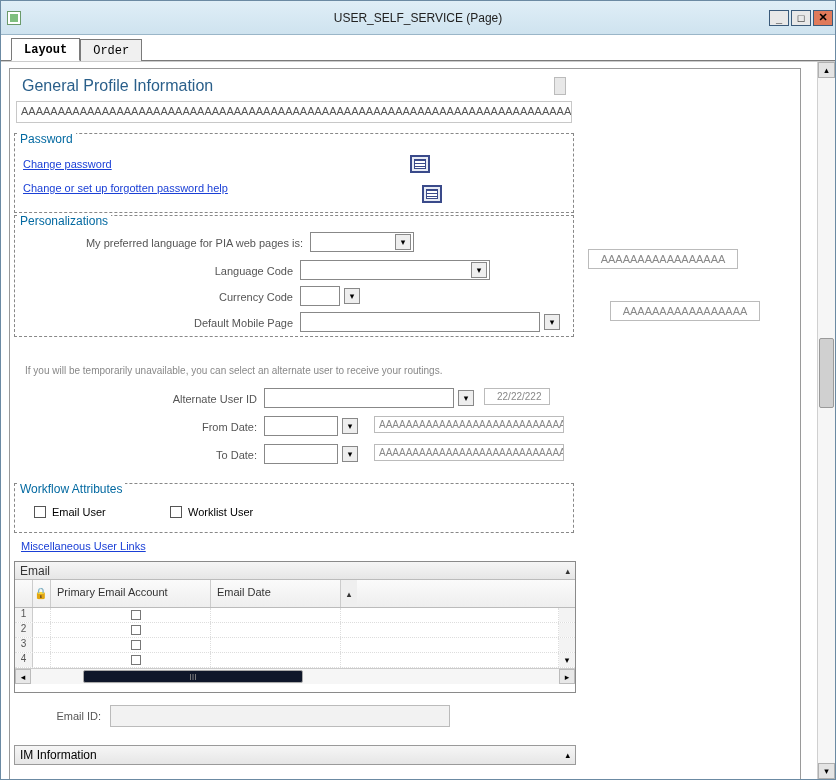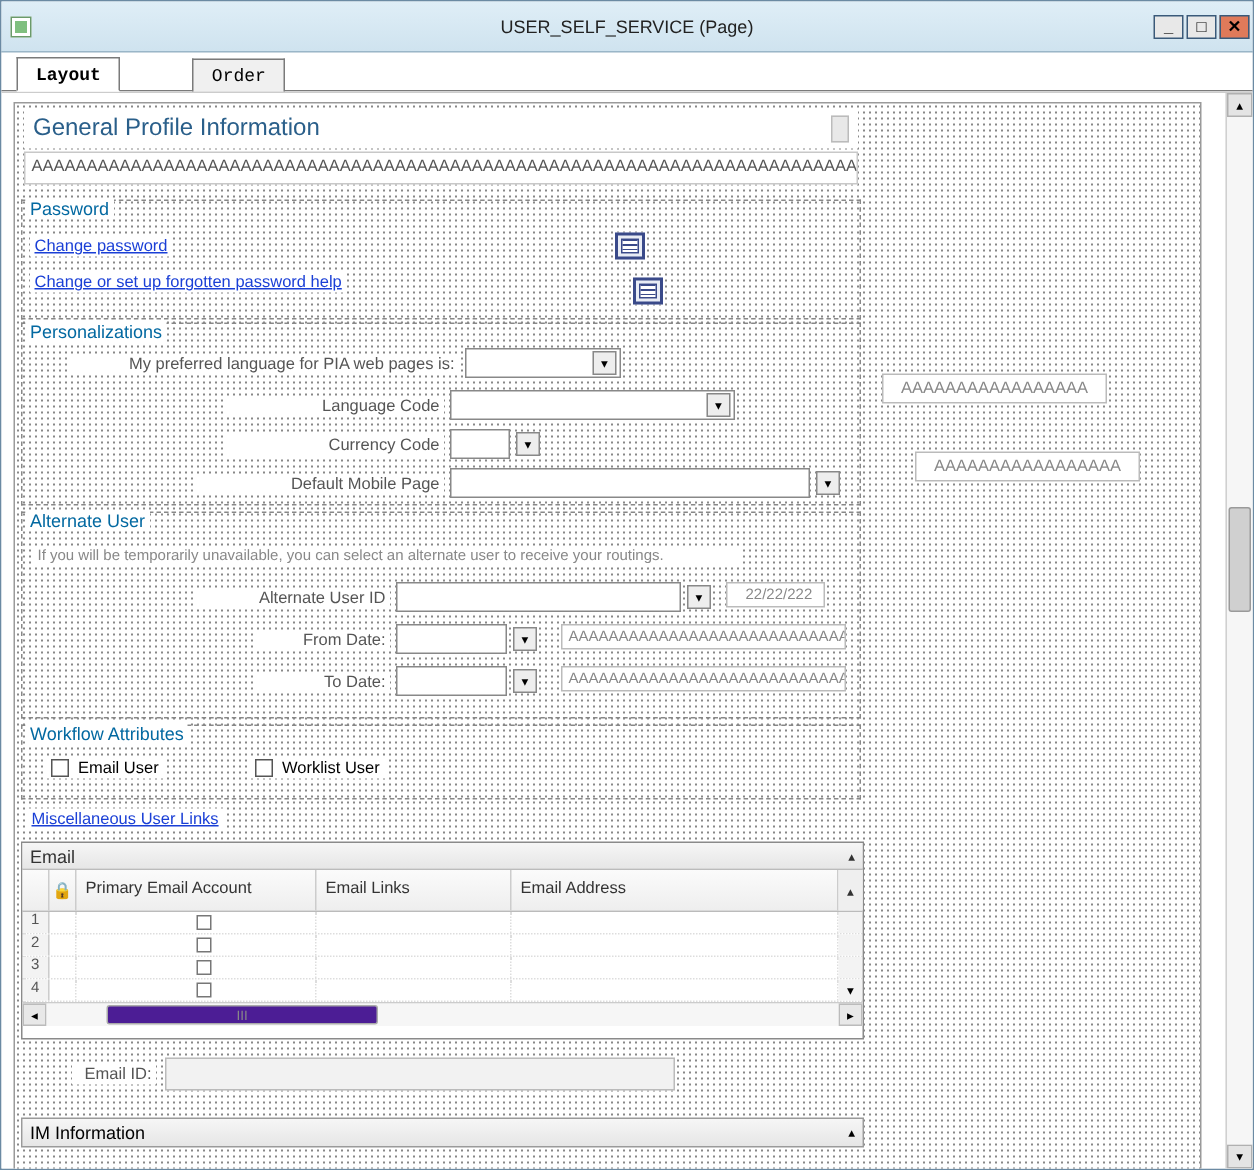--- a/index.html
+++ b/index.html
@@ -86,21 +86,20 @@
     font-size:12px;
   }
   .tab.active {
     font-weight: bold;
     background: #fff;
     border-bottom: 1px solid #fff;
     z-index:2;
   }
   .tab.inactive {
     background: #f0f0f0;
-    margin-left: 48px;
   }
   .body-area {
     flex:1;
     display:flex;
     background:#fff;
     border-top:1px solid #ccc;
     overflow:hidden;
   }
   .canvas-wrap {
     flex:1;
@@ -238,21 +237,21 @@
   .gc.lock { width:18px; }
   .gc.primary { width:160px; display:flex; align-items:center; padding-left:80px; }
   .gc.etype { width:130px; }
   .gc.eaddr { flex:1; }
   .gc.scrollcol { width:16px; background:#f3f3f3; border-right:none; }
   .grid-hscroll {
     height:16px; display:flex; background:#f0f0f0; border-top:1px solid #ccc;
   }
   .hsa { width:16px;border:1px solid #bbb;background:#e8e8e8;display:flex;align-items:center;justify-content:center;font-size:9px; cursor:pointer;}
   .hst { flex:1; position:relative; background:#f6f6f6; }
-  .hsthumb { position:absolute; left:40px; width:181px; top:1px; bottom:1px; background:#4c1d95;border:1px solid #aaa;border-radius:2px; display:flex;align-items:center;justify-content:center;color:#888;font-size:9px;}
+  .hsthumb { position:absolute; left:52px; width:220px; top:1px; bottom:1px; background:#0f172a;border:1px solid #aaa;border-radius:2px; display:flex;align-items:center;justify-content:center;color:#888;font-size:9px;}
 
   
   .emailid-label { left:38px; top:640px; }
   .emailid-field { left:100px; top:636px; width:340px; height:22px; background:#f2f2f2; border:1px solid #bbb; }
 
   
   .im-section {
     left:4px; top:676px; width:562px; height:20px;
     background:linear-gradient(#f6f6f6,#e6e6e6);
     border:1px solid #9a9a9a;
@@ -321,23 +320,20 @@
         <div class="el label" style="left:140px;top:221px;width:146px;">Currency Code</div>
         <div class="el textfield" style="left:290px;top:217px;width:40px;"></div>
         <div class="el lookup-btn" style="left:334px;top:219px;">▾</div>
         <div class="el label" style="left:120px;top:247px;width:166px;">Default Mobile Page</div>
         <div class="el textfield" style="left:290px;top:243px;width:240px;"></div>
         <div class="el lookup-btn" style="left:534px;top:245px;">▾</div>
 
         <div class="el side-aaa" style="left:578px;top:180px;width:150px;">AAAAAAAAAAAAAAAAA</div>
         <div class="el side-aaa" style="left:600px;top:232px;width:150px;">AAAAAAAAAAAAAAAAA</div>
 
-        <div class="el group-frame grp-alt">
-          <div class="group-title">Alternate User</div>
-        </div>
         <div class="el hint" style="left:12px;top:295px;width:472px;">If you will be temporarily unavailable, you can select an alternate user to receive your routings.</div>
         <div class="el label" style="left:120px;top:323px;width:130px;">Alternate User ID</div>
         <div class="el textfield" style="left:254px;top:319px;width:190px;"></div>
         <div class="el lookup-btn" style="left:448px;top:321px;">▾</div>
         <div class="el side-aaa" style="left:474px;top:319px;width:66px;padding:2px 12px;font-size:10px;">22/22/222</div>
 
         <div class="el label" style="left:160px;top:351px;width:90px;">From Date:</div>
         <div class="el textfield" style="left:254px;top:347px;width:74px;"></div>
         <div class="el lookup-btn" style="left:332px;top:349px;">▾</div>
         <div class="el side-aaa" style="left:364px;top:347px;width:190px;padding:2px 4px;font-size:10px;text-align:left;">AAAAAAAAAAAAAAAAAAAAAAAAAAAAA</div>
@@ -365,22 +361,21 @@
 
         <div class="el email-grid">
           <div class="grid-title">
             <span>Email</span>
             <span style="font-size:9px;cursor:pointer;">▴</span>
           </div>
           <div class="grid-headrow">
             <div class="gh rownum"></div>
             <div class="gh lock" style="display:flex;align-items:center;justify-content:center;">🔒</div>
             <div class="gh primary">Primary Email Account</div>
-            <div class="gh etype">Email Links</div>
-            <div class="gh eaddr">Email Address</div>
+            <div class="gh etype">Email Date</div>
             <div class="gh scrollcol">▴</div>
           </div>
           <div class="grid-body">
             <div class="grid-row">
               <div class="gc rownum">1</div>
               <div class="gc lock"></div>
               <div class="gc primary">
                   <div class="mini-chk"></div>
                 </div>
               <div class="gc etype"></div>

